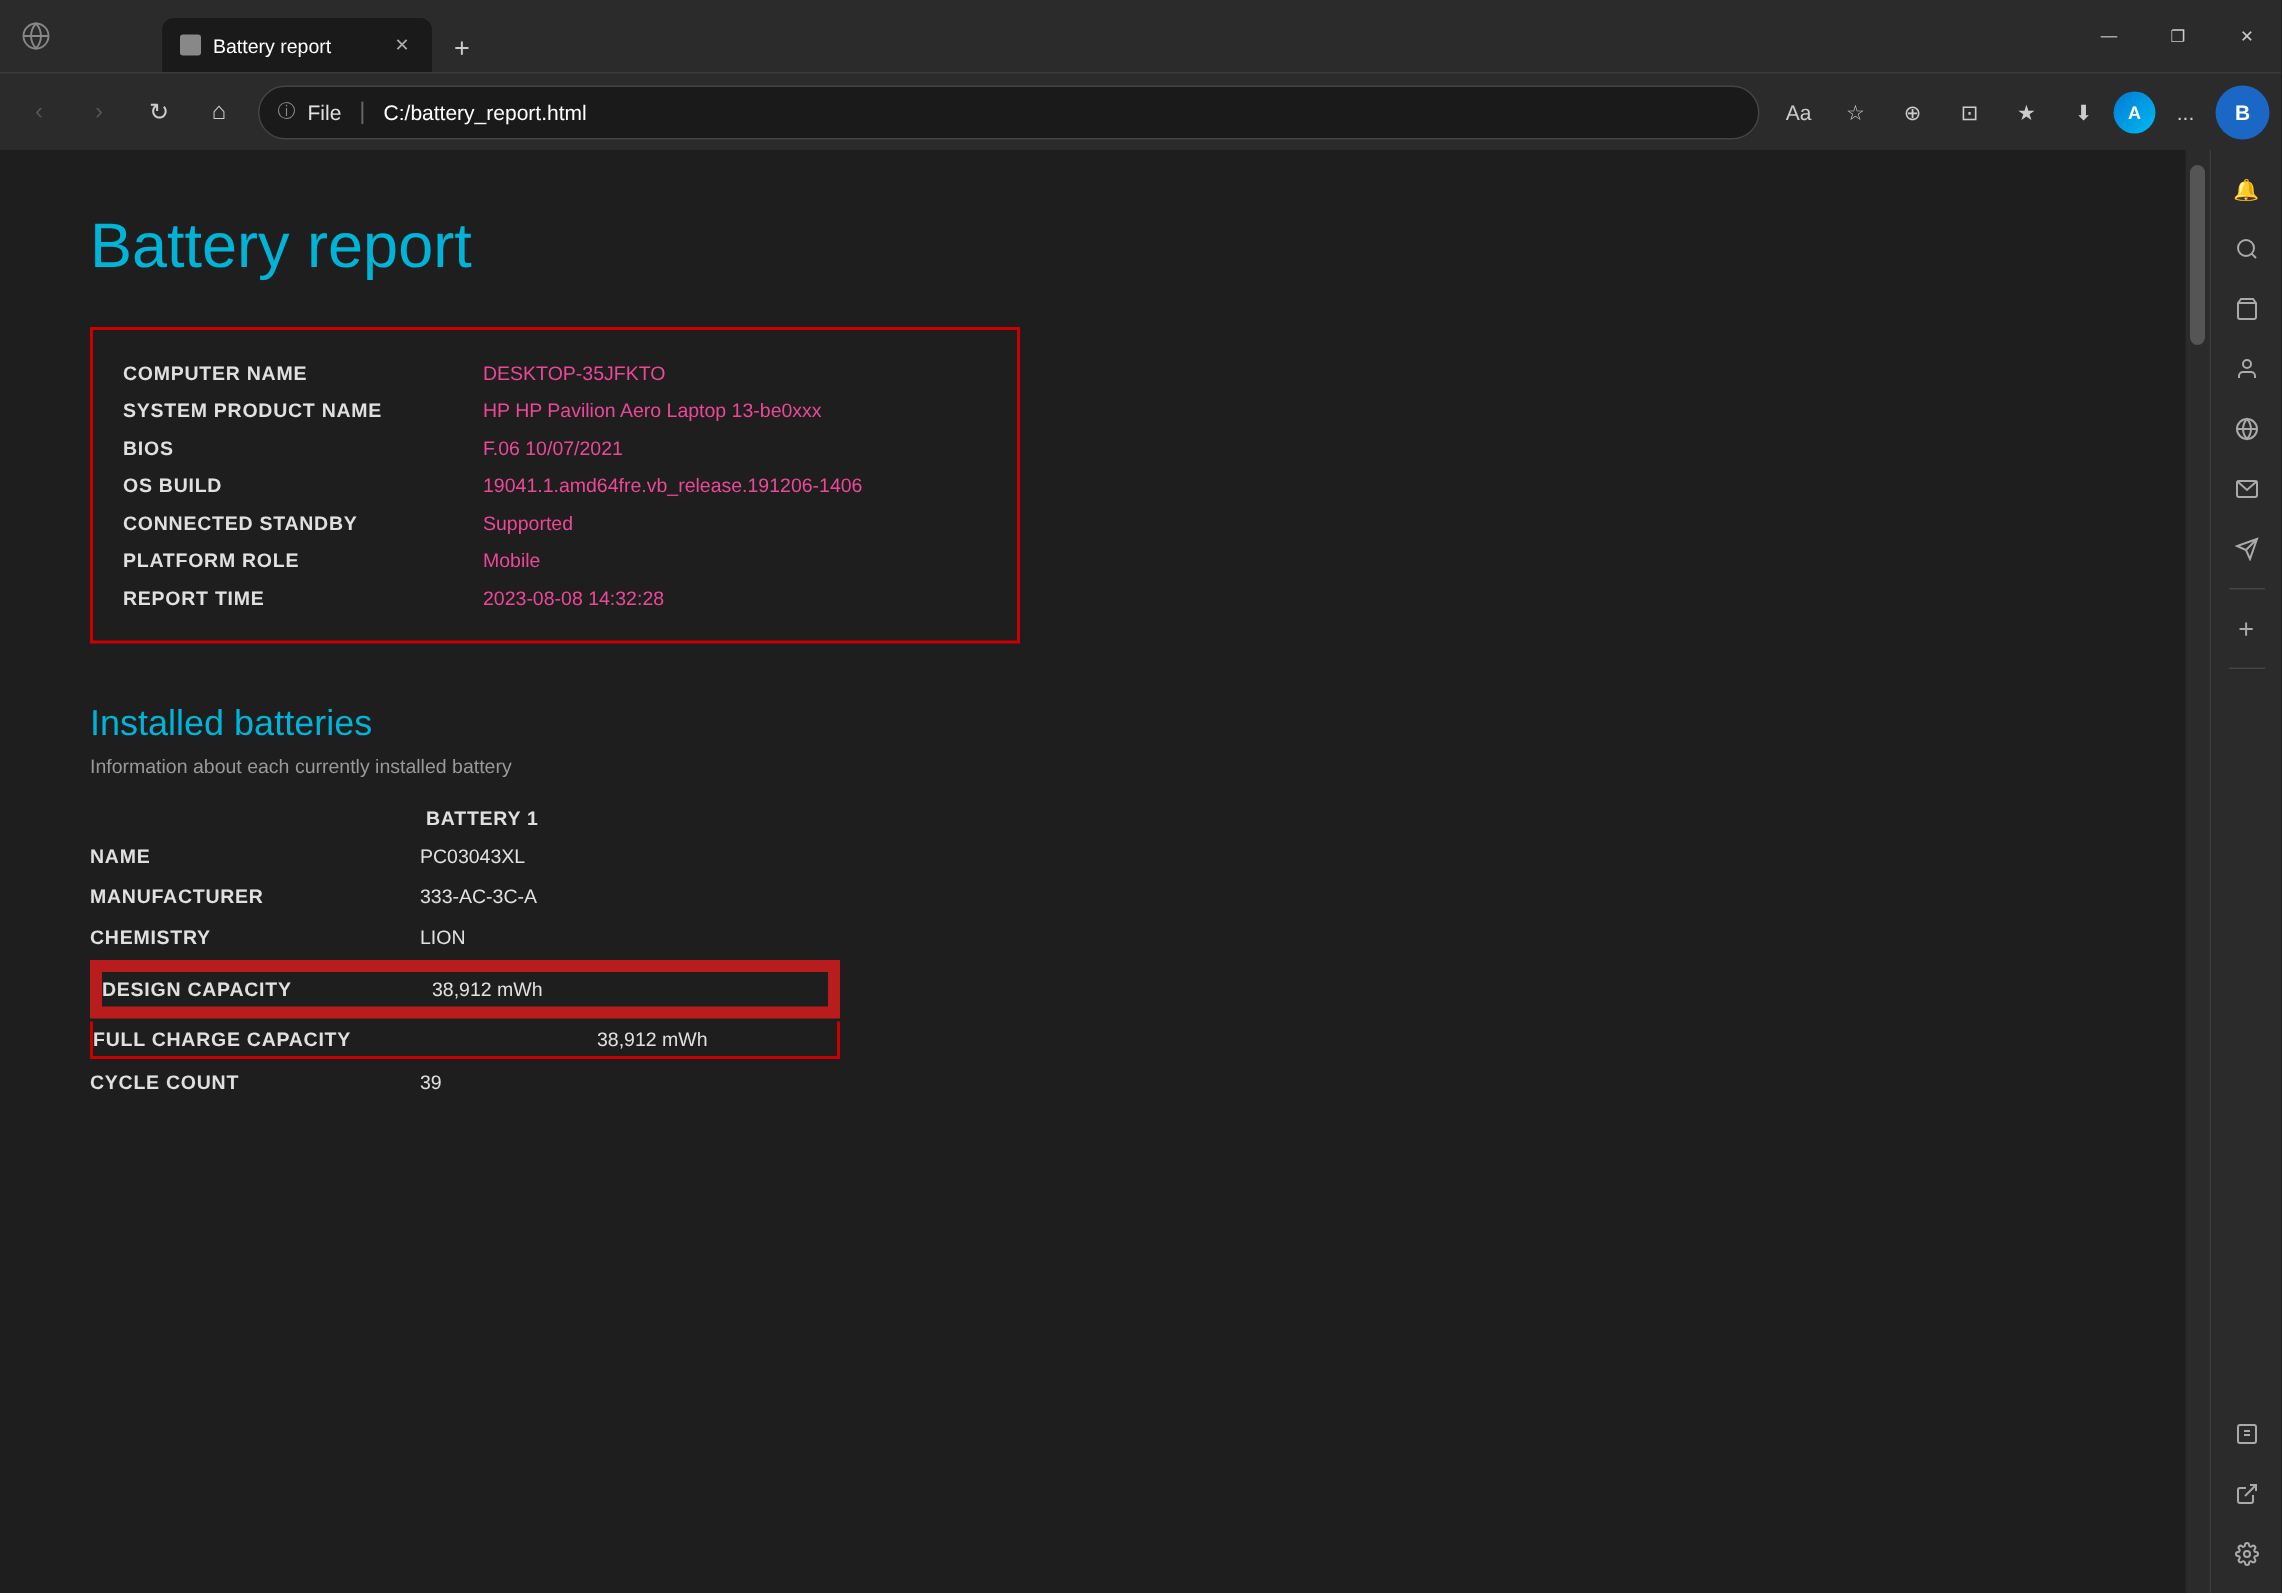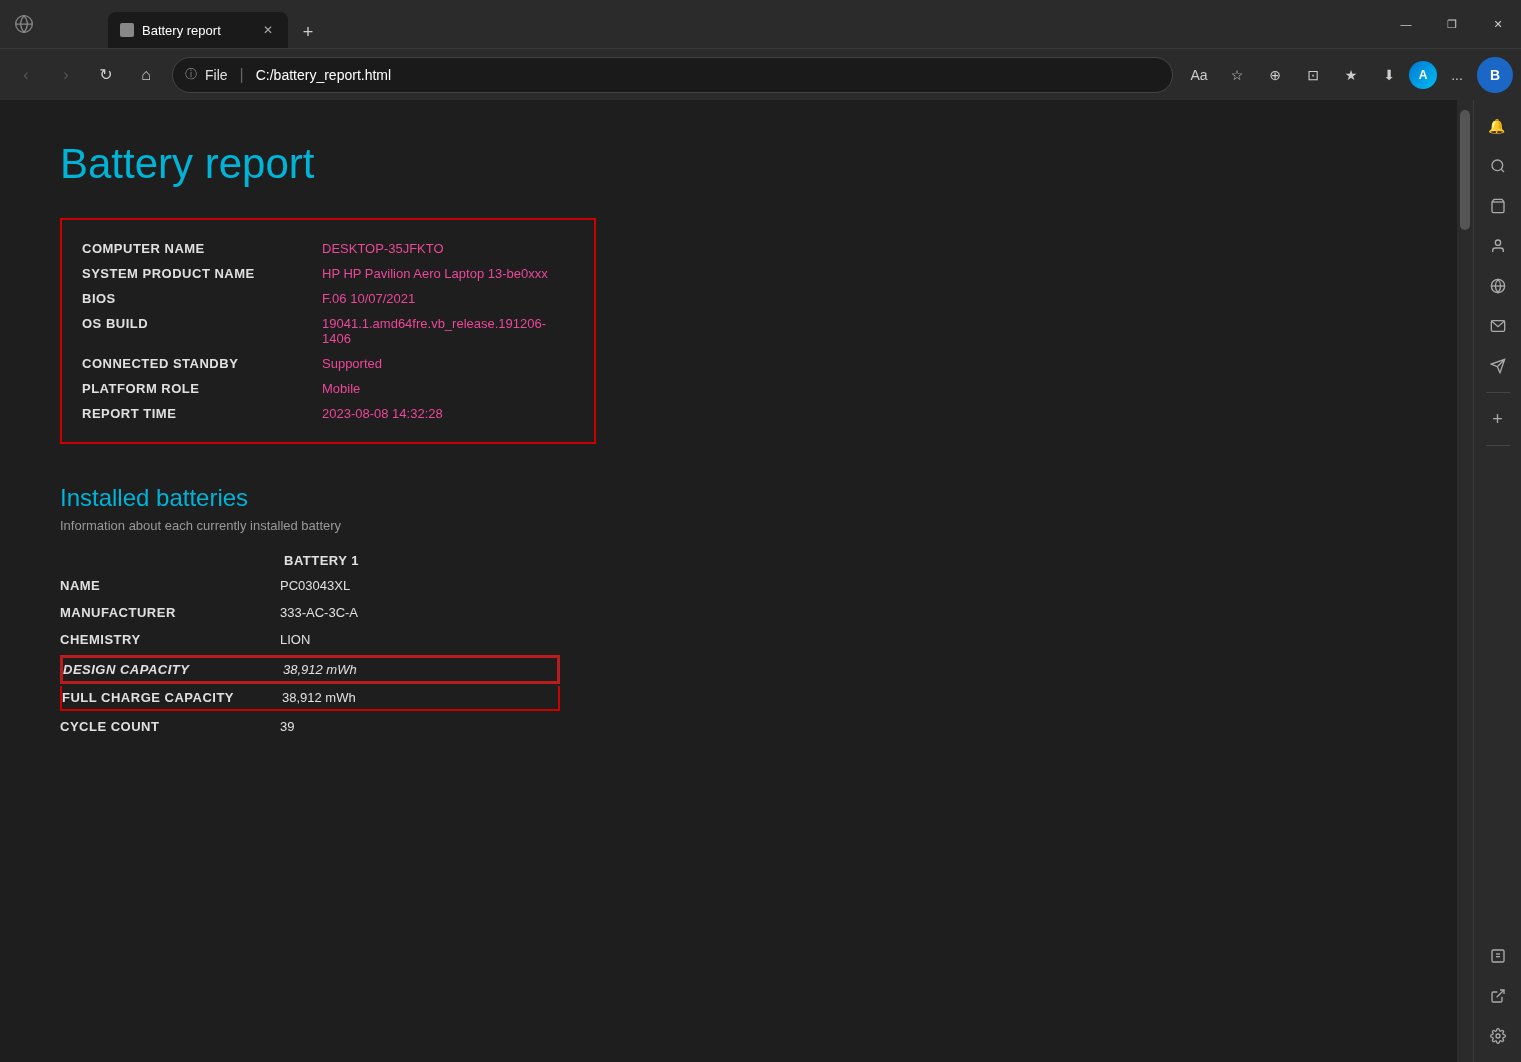--- a/index.html
+++ b/index.html
@@ -238,21 +238,21 @@
       color: #00b4d8;
       font-size: 42px;
       font-weight: 300;
       margin-bottom: 30px;
     }
 
     .info-table {
       border: 2px solid #cc0000;
       padding: 16px 20px;
       margin-bottom: 40px;
-      width: 536px;
+      width: 620px;
     }
     .info-row {
       display: flex;
       padding: 5px 0;
       gap: 60px;
     }
     .info-label {
       color: #e0e0e0;
       font-size: 13px;
       font-weight: 700;
@@ -421,26 +421,26 @@
         <span class="battery-row-label">MANUFACTURER</span>
         <span class="battery-row-value">333-AC-3C-A</span>
       </div>
 
 
       <div class="battery-data-row">
         <span class="battery-row-label">CHEMISTRY</span>
         <span class="battery-row-value">LION</span>
       </div>
 
-      <div class="battery-data-row" style="border: 3px solid #b91c1c; margin: 2px 0; padding: 4px 0; font-style: italic;">
+      <div class="battery-data-row" style="border: 8px solid #b91c1c; margin: 2px 0; padding: 4px 0;">
         <span class="battery-row-label">DESIGN CAPACITY</span>
         <span class="battery-row-value">38,912 mWh</span>
       </div>
 
-      <div class="battery-data-row" style="border: 2px solid #cc0000; margin: 2px 0; border-top: none; padding: 4px 0;">
+      <div class="battery-data-row" style="border: 2px solid #cc0000; margin: 2px 0; border-top: none; padding: 4px 0; justify-content: space-between;">
         <span class="battery-row-label">FULL CHARGE CAPACITY</span>
         <span class="battery-row-value">38,912 mWh</span>
       </div>
 
       <div class="battery-data-row">
         <span class="battery-row-label">CYCLE COUNT</span>
         <span class="battery-row-value">39</span>
       </div>
     </div>
   </div>

